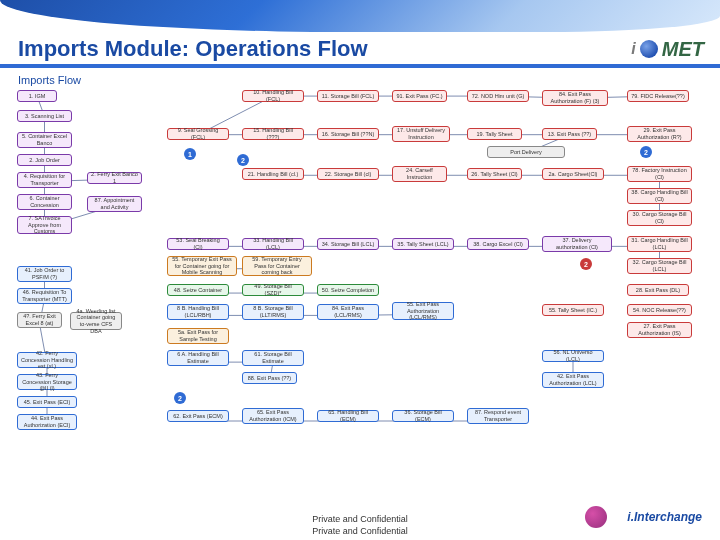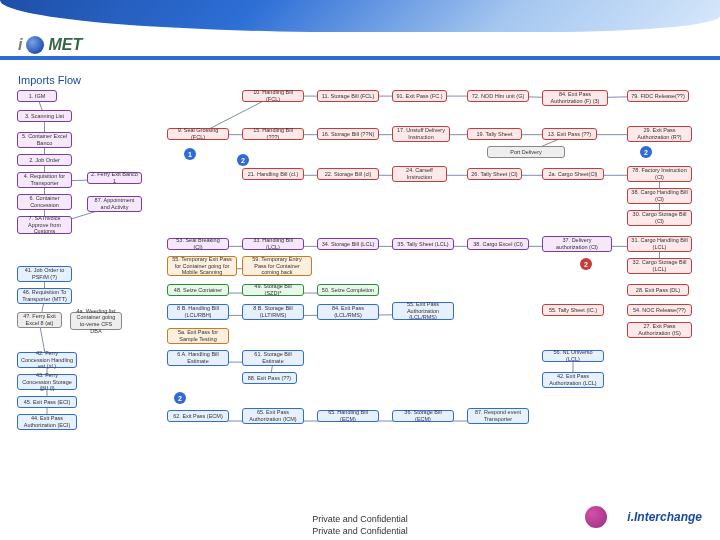--- a/index.html
+++ b/index.html
@@ -2,21 +2,21 @@
 <html><head>
 <meta charset="utf-8">
 <style>
   * { box-sizing: border-box; }
   body { margin: 0; font-family: Arial, sans-serif; width: 720px; height: 540px; background: #fff; overflow: hidden; position: relative; }
   .top-wave { height: 32px; background: linear-gradient(135deg,#1e4fa8 0%,#2e6fd6 35%,#a6c7f0 70%,#d7e8fb 100%); border-bottom-left-radius: 60% 40px; border-bottom-right-radius: 30% 20px; }
   .header { display:flex; align-items:center; justify-content:space-between; padding: 4px 16px 2px 18px; border-bottom: 4px solid #2f6bd4; }
   .title { color:#1a4aa3; font-size:22px; font-weight:bold; }
   .logo { display:flex; align-items:center; gap:4px; }
   .logo-circ { width:18px; height:18px; border-radius:50%; background: radial-gradient(circle at 35% 35%, #7aa2e8 0%, #2453b3 70%); }
-  .logo-text { font-style:italic; font-weight:bold; color:#364; font-size:16px; }
+  .logo-text { font-style:italic; font-weight:bold; color:#364; font-size:20px; }
   .section-label { position:absolute; top:74px; left:18px; font-size:11px; font-weight:normal; color:#1a4aa3; }
   .chart { position:absolute; top:90px; left:12px; right:12px; bottom:54px; }
   .node { position:absolute; font-size:5.5px; line-height:1.2; padding:2px 3px; border-radius:3px; border:1px solid; display:flex; align-items:center; justify-content:center; text-align:center; color:#333; }
   .n-violet { border-color:#7a3aa9; background:#f5e8fb; }
   .n-red { border-color:#c93a3a; background:#fde9e9; }
   .n-blue { border-color:#2f6bd4; background:#e7f0fd; }
   .n-green { border-color:#2c8a3a; background:#e7f7ea; }
   .n-orange { border-color:#cc7a20; background:#fbf0de; }
   .n-grey { border-color:#888; background:#eee; }
   .dot { position:absolute; width:12px; height:12px; border-radius:50%; display:flex; align-items:center; justify-content:center; font-size:7px; color:#fff; font-weight:bold; }
@@ -29,20 +29,21 @@
   .brand { position:absolute; right:18px; bottom:12px; display:flex; align-items:center; gap:20px; }
   .brand-ball { width:22px; height:22px; border-radius:50%; background:radial-gradient(circle at 35% 35%,#d64fa8,#962f7d); }
   .brand-text { font-style:italic; font-weight:bold; color:#1a4aa3; font-size:12px; }
 </style>
 </head>
 <body>
 
 <div class="top-wave"></div>
 
 <div class="header">
+  <div class="title">Imports Module: Operations Flow</div>
   <div class="logo">
     <span style="font-weight:bold;font-style:italic;color:#7a7a7a;">i</span>
     <div class="logo-circ"></div>
     <span class="logo-text">MET</span>
   </div>
 </div>
 
 <div class="section-label">Imports Flow</div>
 
 <div class="chart" id="chart">

